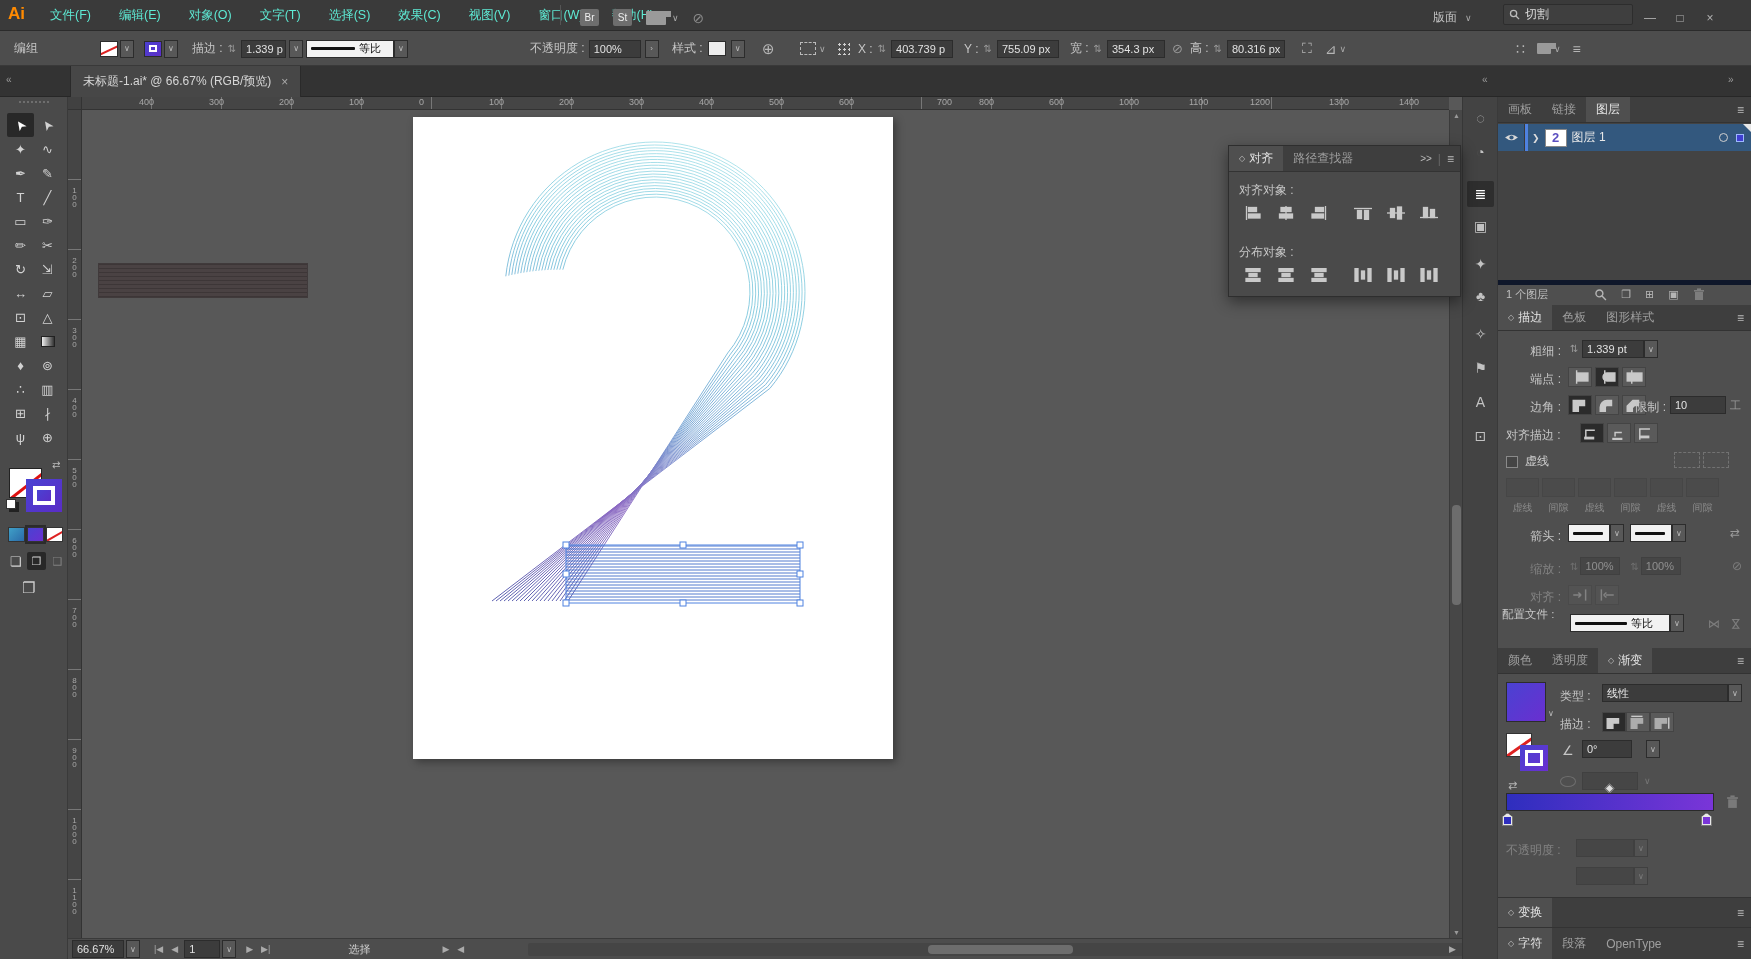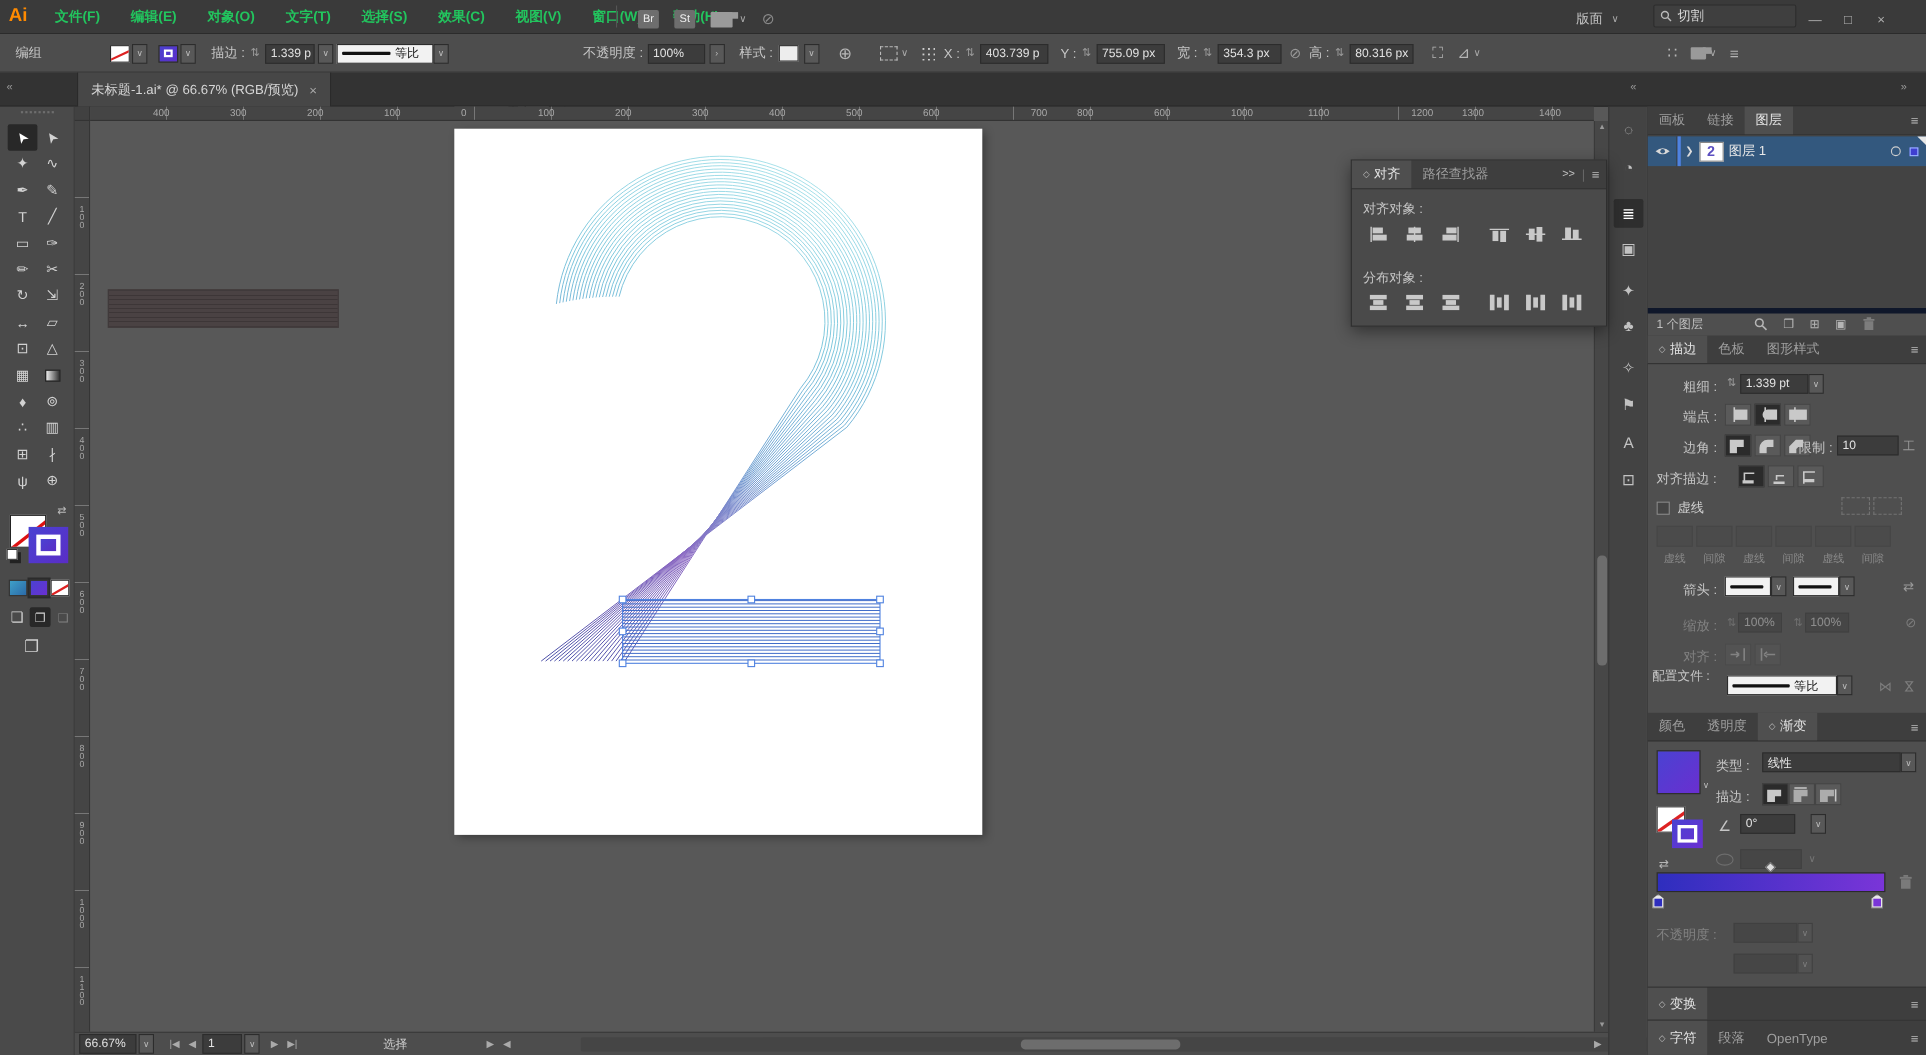--- a/index.html
+++ b/index.html
@@ -5,21 +5,21 @@
   html,body{margin:0;padding:0;background:#2b2b2b;}
   *{box-sizing:border-box;}
   .app{position:relative;width:1751px;height:959px;background:#585858;overflow:hidden;
        font-family:"Liberation Sans","DejaVu Sans",sans-serif;color:#c8c8c8;font-size:12px;
        -webkit-user-select:none;user-select:none;}
   .r{position:absolute;}
   
   .menubar{left:0;top:0;width:1751px;height:31px;background:#3a3a3a;border-bottom:1px solid #2b2b2b;}
   .ai-logo{left:8px;top:4px;font-weight:bold;font-size:17px;color:#ff8a00;}
   #menus{left:36px;top:0;height:31px;display:flex;align-items:center;}
-  .menu-item{padding:0 14px;color:#22c55e;font-size:12.5px;cursor:default;font-weight:bold;}
+  .menu-item{padding:0 14px;color:#5eead4;font-size:12.5px;cursor:default;}
   .mb-div{left:560px;top:5px;width:1px;height:20px;background:#555;}
   .sq-btn{width:19px;height:17px;background:#6e6e6e;border-radius:2px;color:#eee;font-size:10px;
           display:flex;align-items:center;justify-content:center;}
   .ws-icon{width:20px;height:14px;background:#9a9a9a;border-radius:1px;position:relative;}
   .ws-icon:after{content:"";position:absolute;right:-5px;top:0;width:8px;height:6px;background:#9a9a9a;}
   .sync-icon{color:#8a8a8a;font-size:14px;}
   .chev{color:#aaa;font-size:9px;}
   .wsp-label{color:#c4c4c4;font-size:12px;}
   .searchbox{left:1503px;top:4px;width:130px;height:21px;background:#3f3f3f;border:1px solid #2d2d2d;
              border-radius:2px;display:flex;align-items:center;padding:0 5px;gap:5px;color:#ddd;}
@@ -384,21 +384,21 @@
       <div class="hlab" style="left: 477px;">200</div>
       <div class="hlab" style="left: 547px;">300</div>
       <div class="hlab" style="left: 617px;">400</div>
       <div class="hlab" style="left: 687px;">500</div>
       <div class="hlab" style="left: 757px;">600</div>
       <div class="hlab" style="left: 827px; margin-left: 28px;">700</div>
       <div class="hlab" style="left: 897px;">800</div>
       <div class="hlab" style="left: 967px;">600</div>
       <div class="hlab" style="left: 1037px;">1000</div>
       <div class="hlab" style="left: 1107px;">1100</div>
-      <div class="hlab" style="left: 1201px;">1200</div>
+      <div class="hlab" style="left: 1168px;">1200</div>
       <div class="hlab" style="left: 1247px;">1300</div>
       <div class="hlab" style="left: 1317px;">1400</div>
       <div class="hlab" style="left: 1387px;">1500</div>
     </div>
   <div class="r vruler" id="vruler">
       <div class="vlab" style="top: 77px;">1<br>0<br>0</div>
       <div class="vlab" style="top: 147px;">2<br>0<br>0</div>
       <div class="vlab" style="top: 217px;">3<br>0<br>0</div>
       <div class="vlab" style="top: 287px;">4<br>0<br>0</div>
       <div class="vlab" style="top: 357px;">5<br>0<br>0</div>

